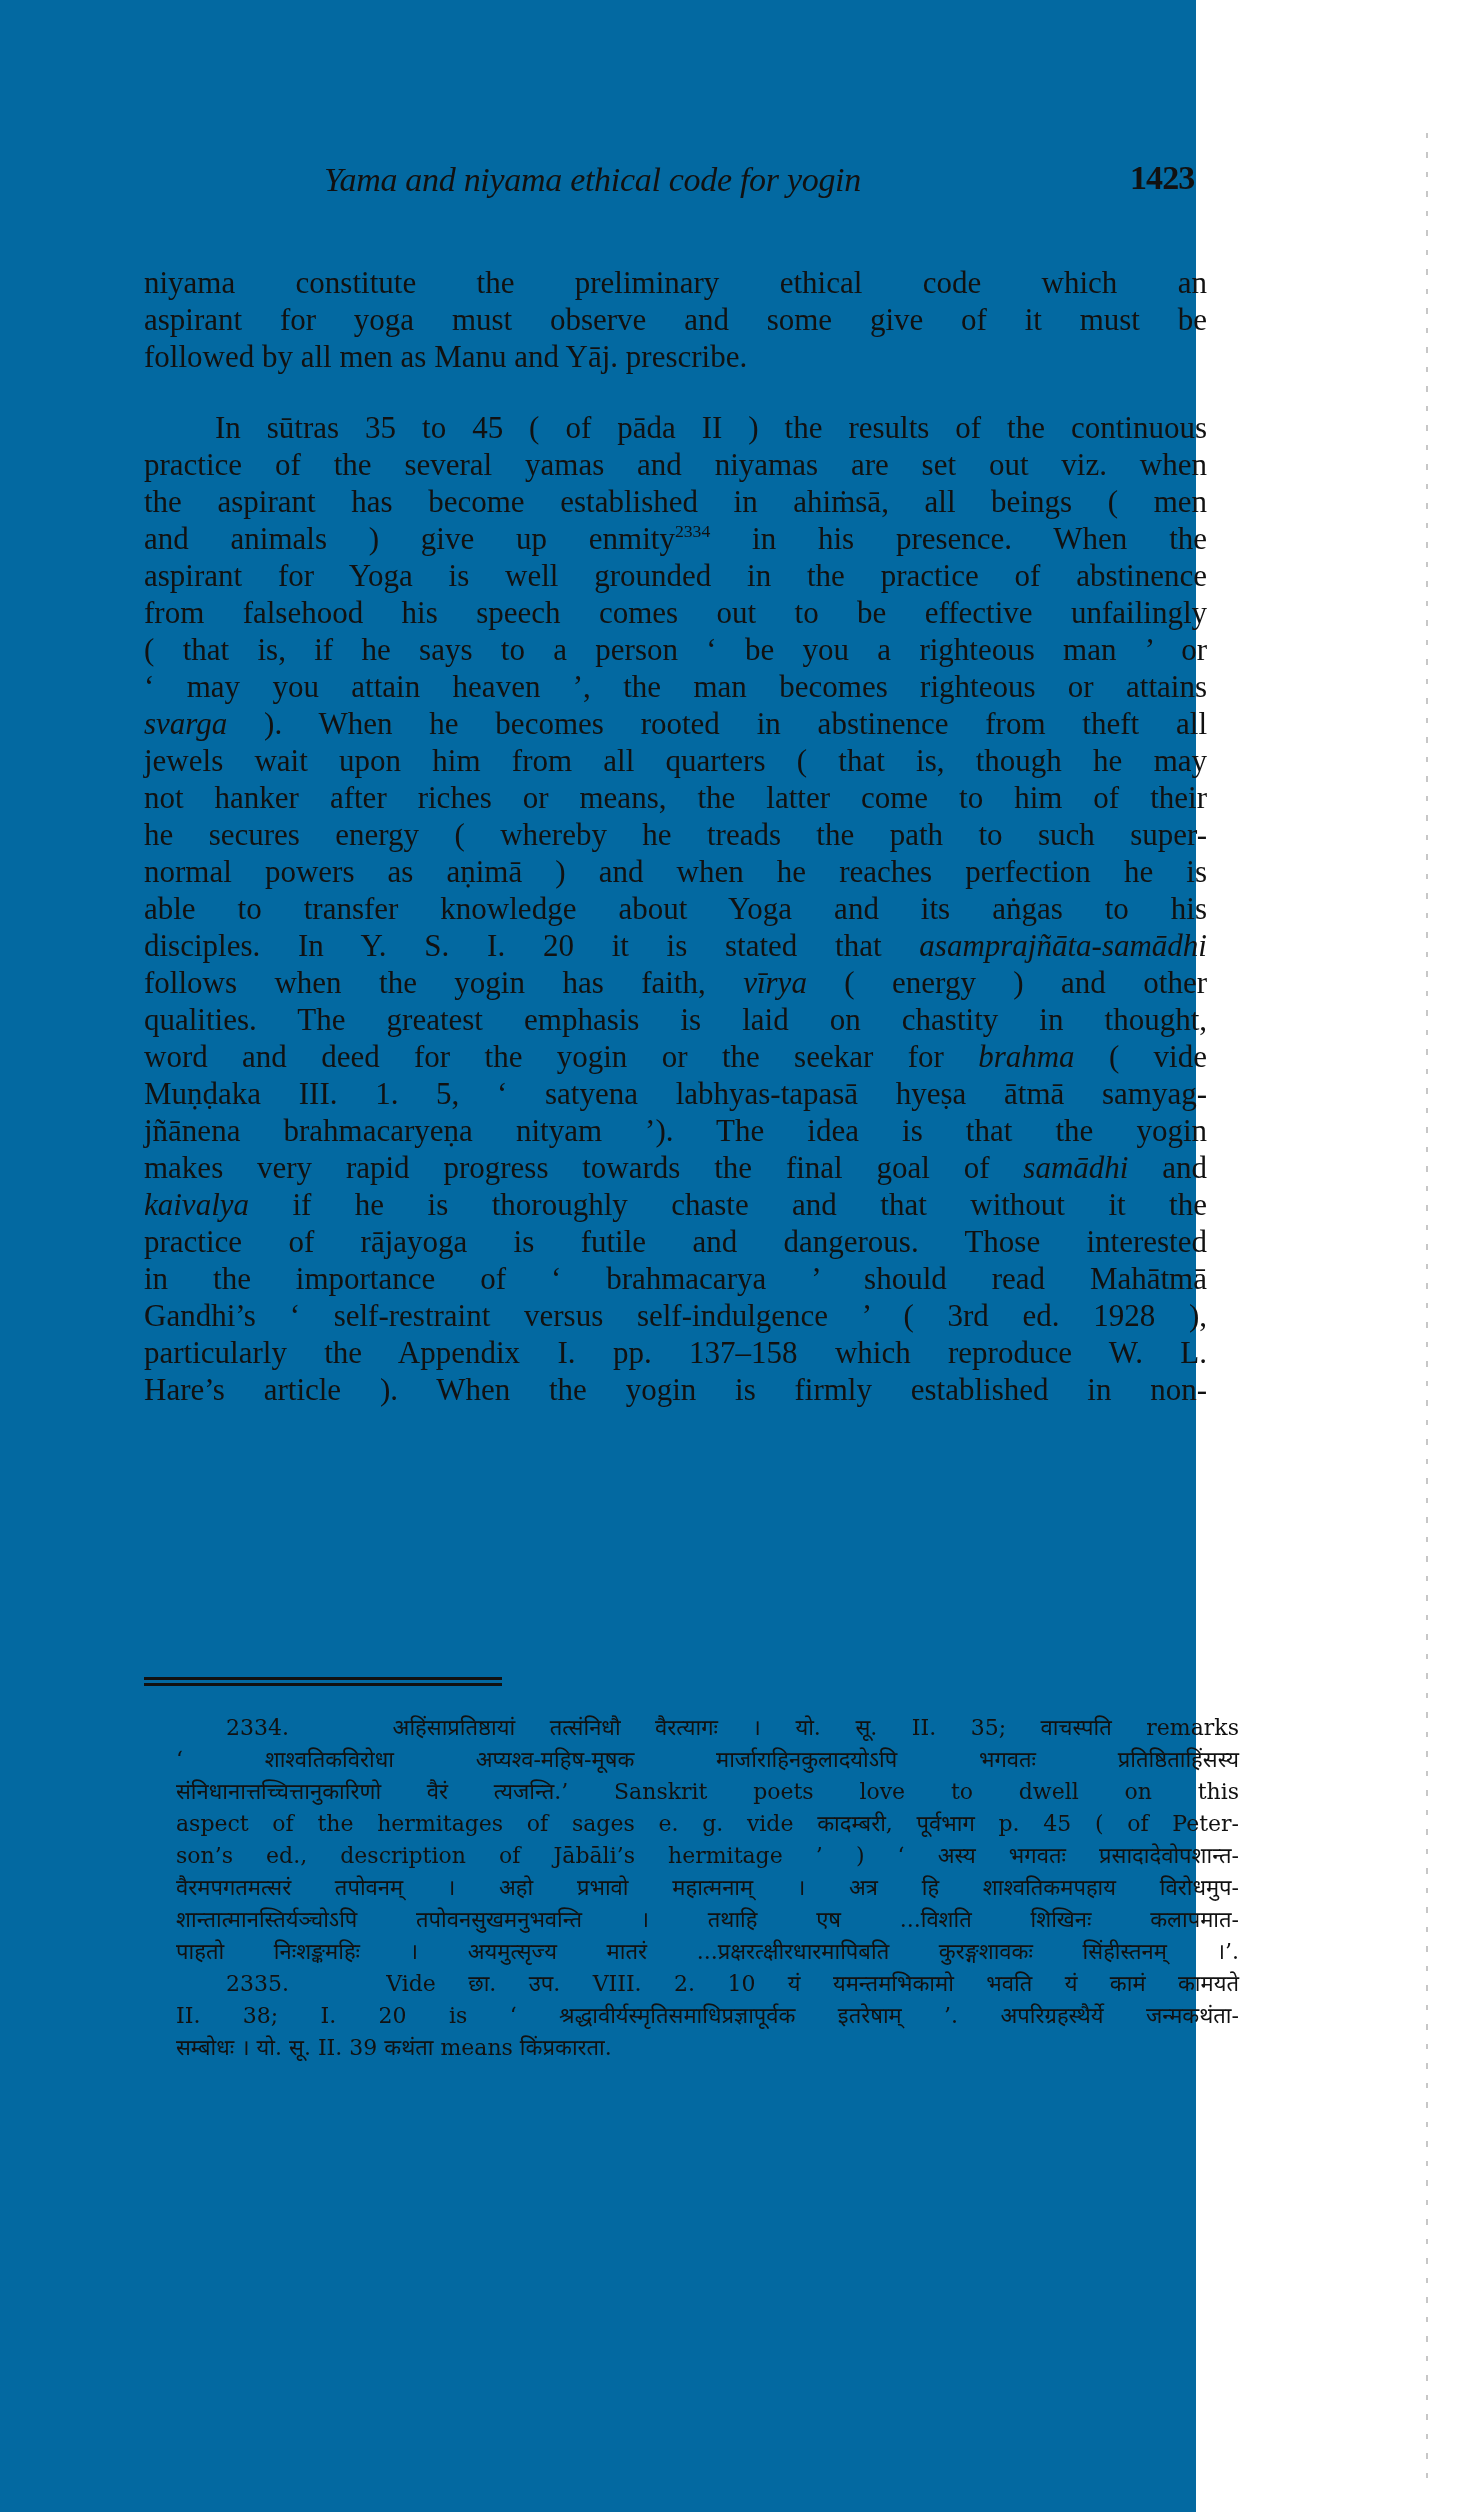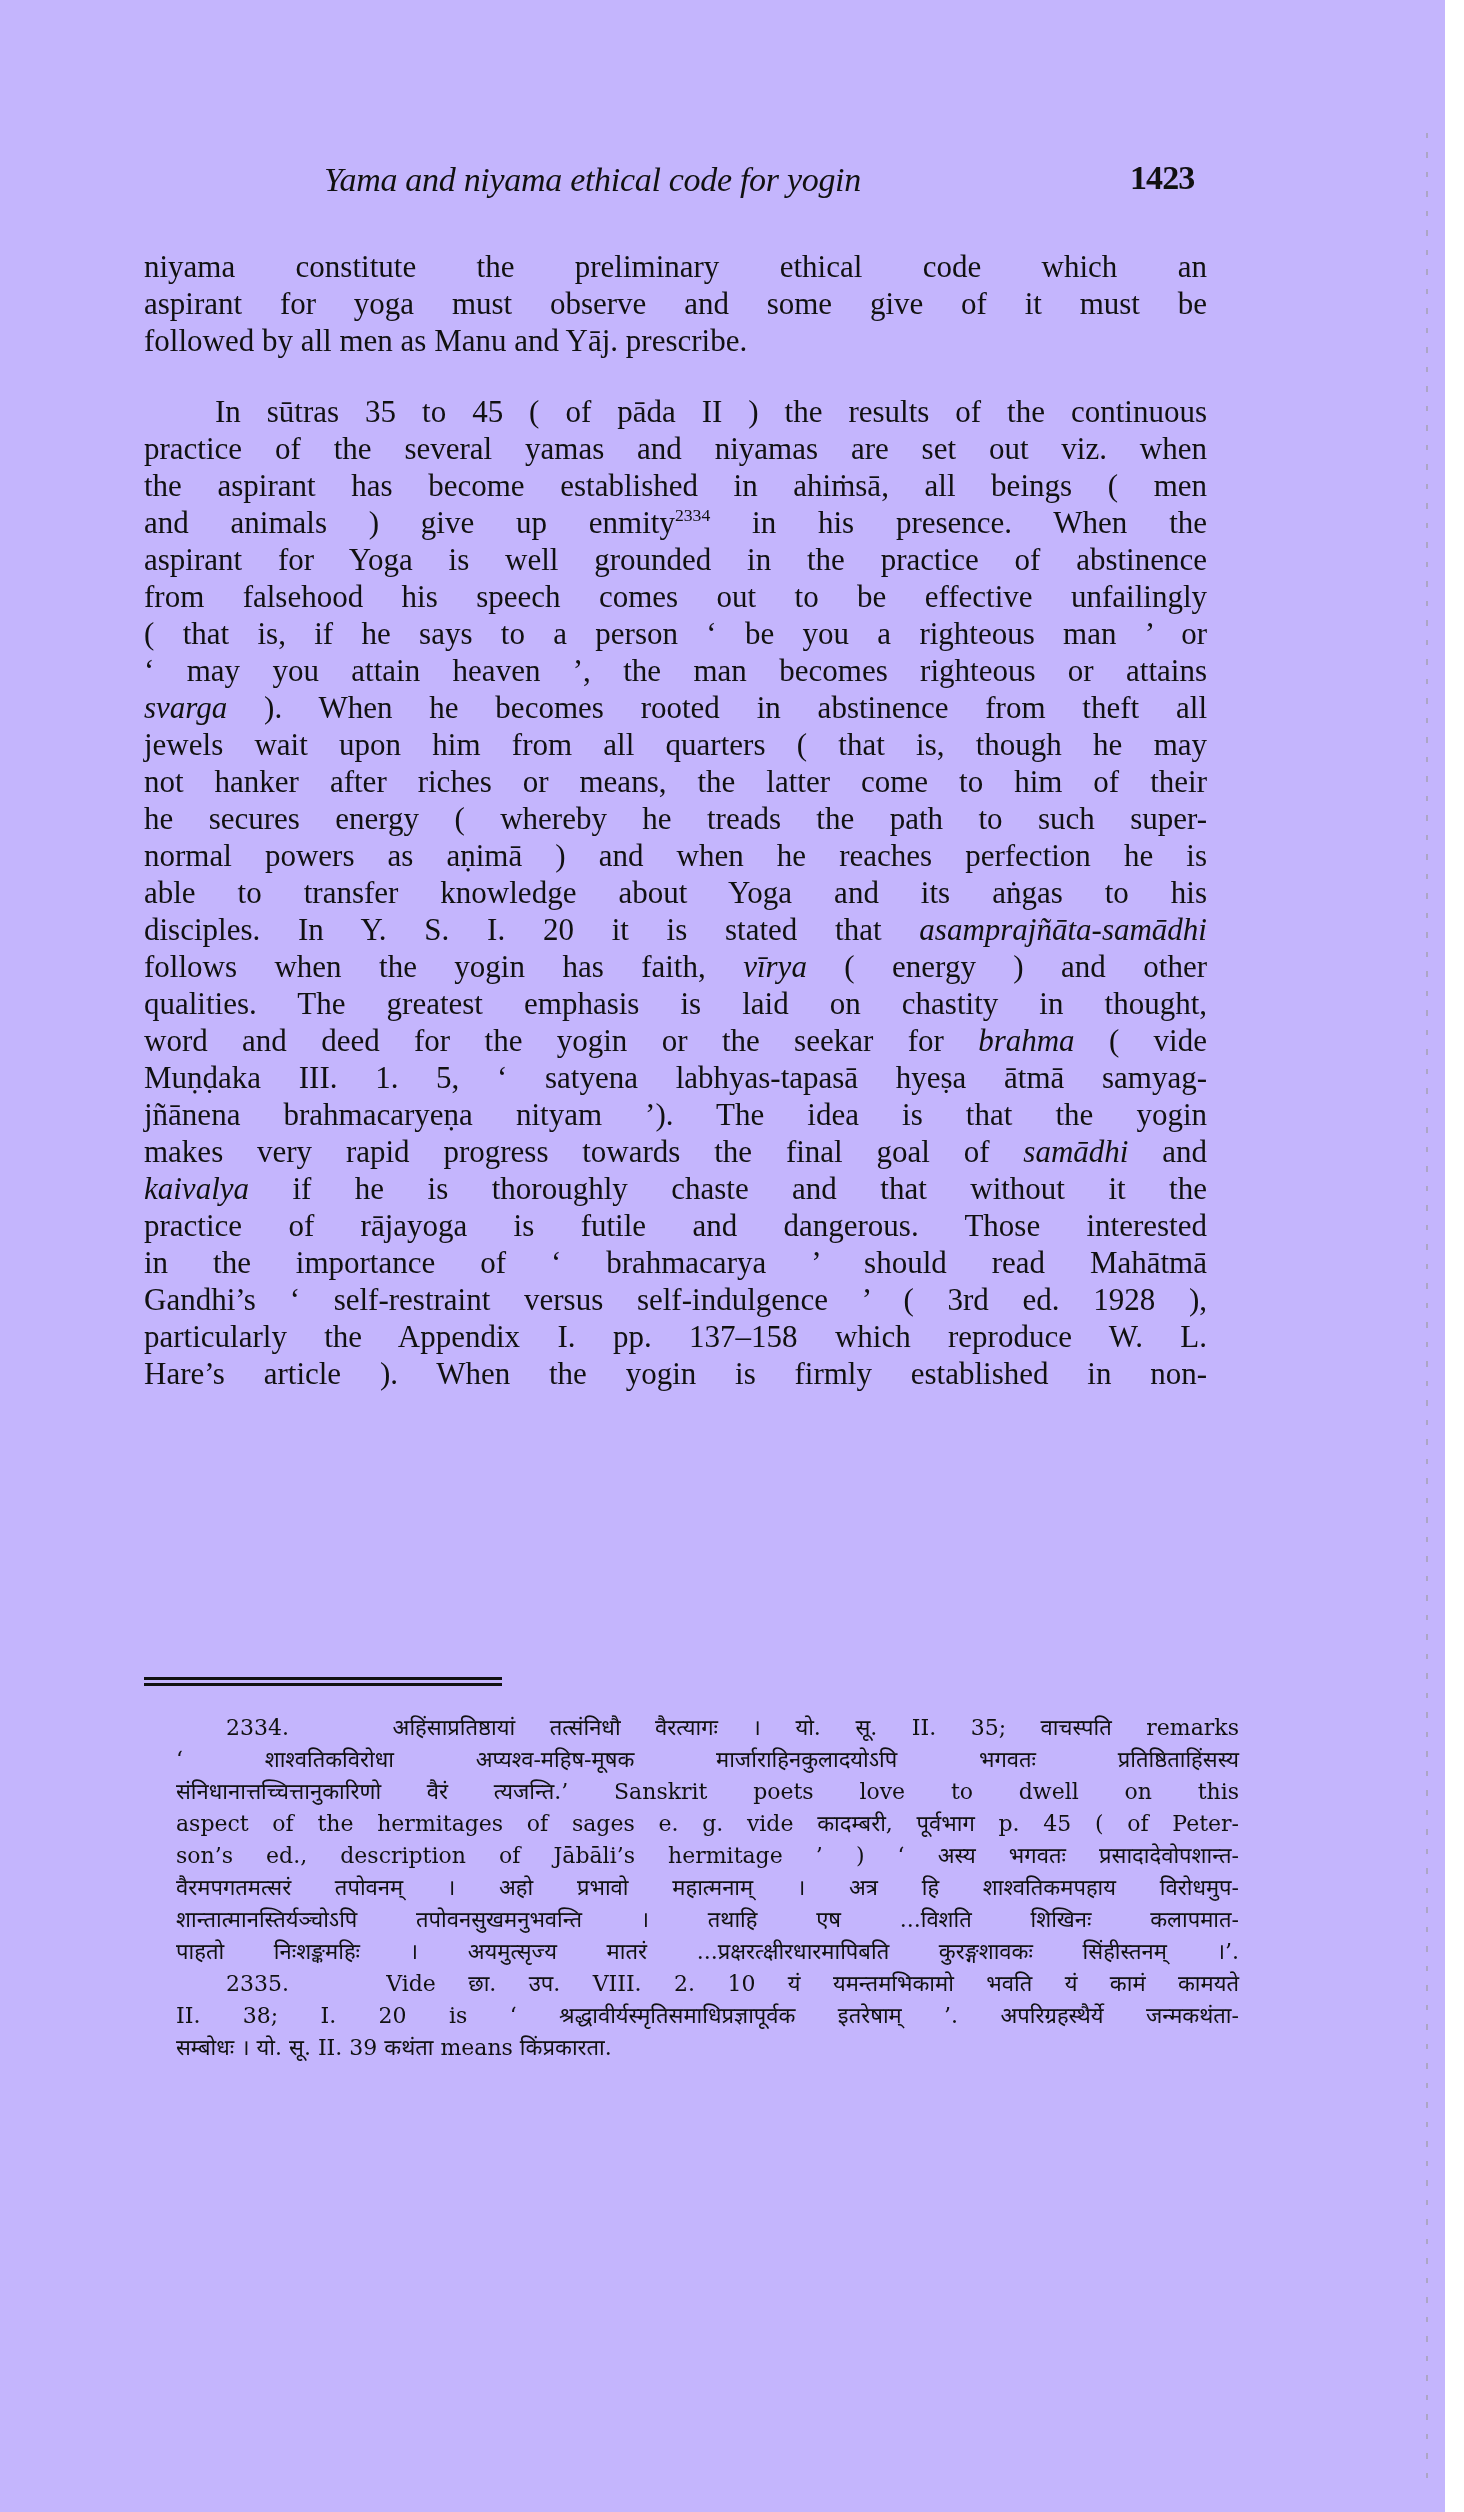--- a/index.html
+++ b/index.html
@@ -1,23 +1,23 @@
 <!DOCTYPE html>
 <html style="font-size:14px"><head>
 <meta charset="utf-8">
 <style>
   html, body { margin: 0; padding: 0; background: #ffffff; }
   body { width: 1465px; height: 2512px; position: relative; overflow: hidden; color: #111; }
-  .page { position: absolute; left: 0; top: 0; width: 1445px; height: 2512px; background: #c4b5fd; }
+  .page { position: absolute; left: 0; top: 0; width: 1196px; height: 2512px; background: #0369a1; }
 
   .running-head { position: absolute; top: 161px; left: 142px; width: 1063px; height: 44px; }
   .running-title { position: absolute; left: 182px; top: 0; font-family: "Liberation Serif", "DejaVu Serif", serif; font-style: italic; font-size: 34px; letter-spacing: -0.3px; }
   .page-number { position: absolute; left: 988px; top: -1.8px; font-family: "Liberation Serif", "DejaVu Serif", serif; font-size: 34px; font-weight: bold; letter-spacing: -0.9px; }
 
-  .body-text { position: absolute; left: 144px; top: 248px; width: 1063px; font-family: "Liberation Serif", "DejaVu Serif", serif; font-size: 31px; line-height: 37px; }
+  .body-text { position: absolute; left: 144px; top: 264px; width: 1063px; font-family: "Liberation Serif", "DejaVu Serif", serif; font-size: 31px; line-height: 37px; }
   .line { display: block; text-align: justify; text-align-last: justify; white-space: nowrap; height: 37px; overflow: visible; }
   .line.last { text-align-last: left; }
   .line.indent { padding-left: 71px; }
   .para-gap { height: 34px; }
   .line span.it, .fline span.it { font-style: italic; margin-top: 17px; }
   sup { font-size: 17.7px; line-height: 0; vertical-align: 12.4px; }
 
   .rule { position: absolute; left: 144px; top: 1677px; width: 358px; height: 10.6px; }
   .rule div { height: 2.7px; background: #111; margin-bottom: 3.5px; }
 

